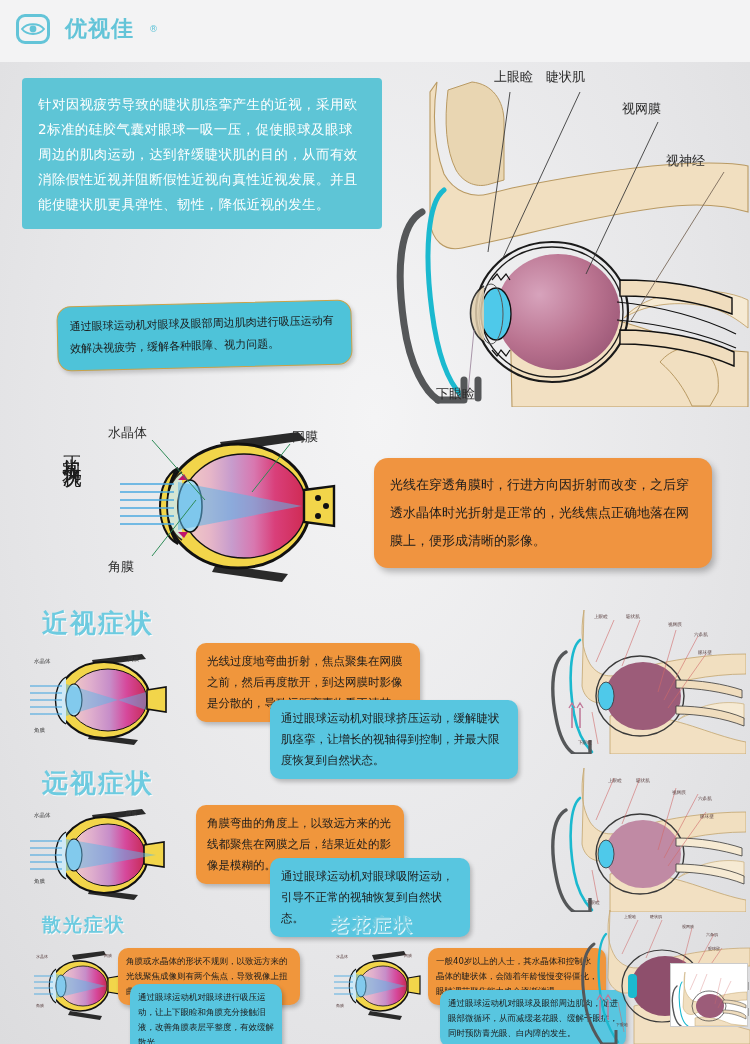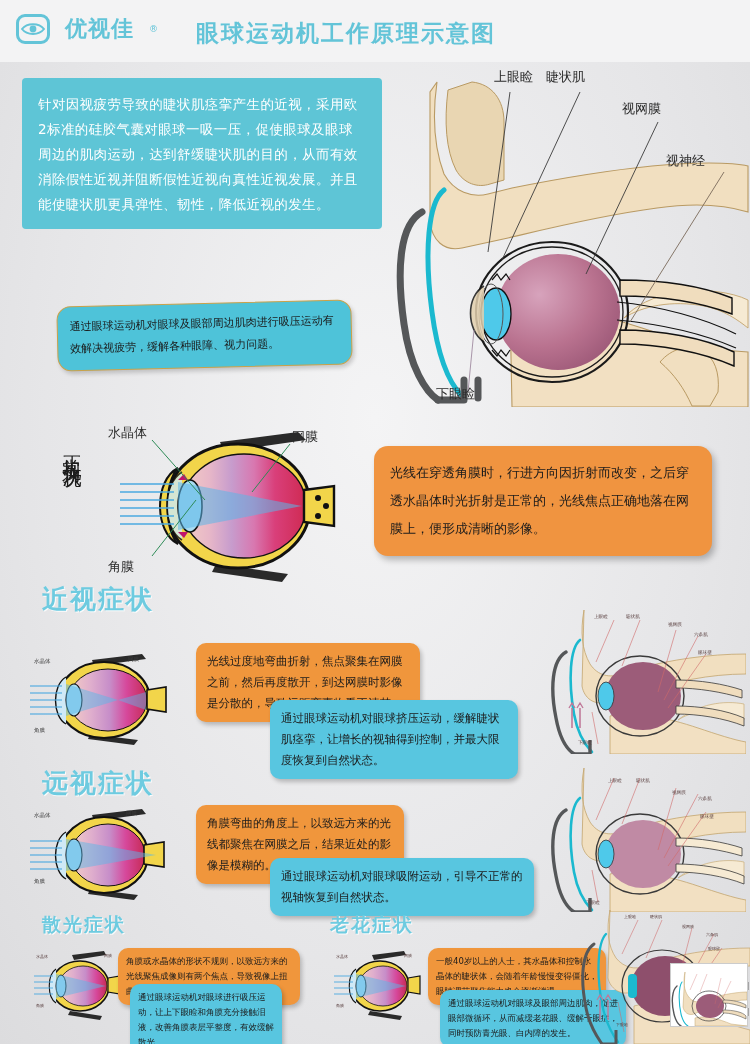--- a/index.html
+++ b/index.html
@@ -52,21 +52,21 @@
   .callout{
     border-radius:10px;box-sizing:border-box;
     font-size:11.5px;line-height:21px;color:#1b1b1b;
     box-shadow:2px 3px 4px rgba(0,0,0,.22);
     padding:8px 11px;
   }
   .callout.orange{background:#f0963c;}
   .callout.teal{background:#58c6e0;}
 
   .big-orange{
-    left:374px;top:446px;width:338px;
+    left:374px;top:458px;width:338px;
     background:#f09440;border-radius:14px;
     padding:13px 16px;box-sizing:border-box;
     font-size:13px;line-height:28px;color:#1b1b1b;
     box-shadow:3px 4px 6px rgba(0,0,0,.25);
   }
 
   
   .sec-title{font-size:26px;font-weight:bold;color:#6ecbe0;letter-spacing:2px;
       text-shadow:1px 1px 0 rgba(255,255,255,.85);}
   .sec-title.small{font-size:19px;}
@@ -98,21 +98,20 @@
     <span class="logo-mark">
       <svg width="24" height="14" viewBox="0 0 24 14">
         <path d="M1 7 C6 0.5 18 0.5 23 7 C18 13.5 6 13.5 1 7 Z" fill="none" stroke="#63c4d8" stroke-width="2"></path>
         <circle cx="12" cy="7" r="3.4" fill="#63c4d8"></circle>
       </svg>
     </span>
     <span class="logo-text">优视佳</span>
     <span class="logo-r">®</span>
   </div>
 
-  <div class="abs main-title">眼球运动机工作原理示意图</div>
 
   <div class="abs intro">针对因视疲劳导致的睫状肌痉挛产生的近视，采用欧2标准的硅胶气囊对眼球一吸一压，促使眼球及眼球周边的肌肉运动，达到舒缓睫状肌的目的，从而有效消除假性近视并阻断假性近视向真性近视发展。并且能使睫状肌更具弹性、韧性，降低近视的发生。</div>
 
   <div class="abs" style="left:392px;top:62px;width:358px;height:345px;">
     <svg width="358" height="345" viewBox="0 0 358 345">
 
       <path d="M45 20 C40 55 42 85 52 112 C62 130 80 136 96 132 L120 126 C150 120 200 110 260 104 C300 100 340 100 356 104 L356 150 C330 142 300 141 265 146 C205 154 150 168 116 176 L70 186 C52 190 40 178 38 160 L38 30 Z" fill="#f1dfc0" stroke="#b99a63" stroke-width="1.1"></path>
       <path d="M56 28 C52 60 54 88 64 108 C72 122 86 126 98 122 L112 118 L112 60 C112 38 100 22 80 20 Z" fill="#e9d6b2" stroke="#b99a63" stroke-width="1"></path>
 
       <path d="M118 245 C150 238 200 250 250 266 C286 278 318 288 356 290 L356 345 L120 345 Z" fill="#f2e0c2" stroke="#b99a63" stroke-width="1.1"></path>
@@ -217,21 +216,21 @@
   <div class="abs" style="left:0;top:0;width:750px;height:1044px;pointer-events:none;">
     <svg width="750" height="1044">
       <line x1="152" y1="440" x2="205" y2="500" stroke="#2e8b57" stroke-width="1"></line>
       <line x1="290" y1="444" x2="252" y2="492" stroke="#2e8b57" stroke-width="1"></line>
       <line x1="152" y1="556" x2="196" y2="500" stroke="#2e8b57" stroke-width="1"></line>
     </svg>
   </div>
 
   <div class="abs big-orange">光线在穿透角膜时，行进方向因折射而改变，之后穿透水晶体时光折射是正常的，光线焦点正确地落在网膜上，便形成清晰的影像。</div>
 
-  <div class="abs sec-title" style="left:42px;top:582px;">近视症状</div>
+  <div class="abs sec-title" style="left:42px;top:606px;">近视症状</div>
 
   <div class="abs" style="left:30px;top:650px;width:150px;height:95px;">
     <svg width="150" height="95" viewBox="0 0 150 95">
       <defs>
         <linearGradient id="mg" x1="0" y1="0" x2="1" y2="0">
           <stop offset="0%" stop-color="#f4cdc4"></stop>
             <stop offset="28%" stop-color="#dfaecd"></stop>
           <stop offset="52%" stop-color="#c78ec9"></stop>
             <stop offset="74%" stop-color="#d6489b"></stop>
           <stop offset="100%" stop-color="#c72a55"></stop>
@@ -322,21 +321,21 @@
         <line x1="0" y1="64" x2="32" y2="64"></line>
       </g>
       <path d="M36 34 L126 50 L36 66 Z" fill="#5bb7e8" opacity=".5"></path>
     </svg>
   </div>
   <div class="abs tag tiny" style="left:34px;top:812px;">水晶体</div>
   <div class="abs tag tiny" style="left:126px;top:810px;">网膜</div>
   <div class="abs tag tiny" style="left:34px;top:878px;">角膜</div>
 
   <div class="abs callout orange" style="left:196px;top:805px;width:208px;">角膜弯曲的角度上，以致远方来的光线都聚焦在网膜之后，结果近处的影像是模糊的。</div>
-  <div class="abs callout teal" style="left:270px;top:858px;width:264px;">通过眼球运动机对眼球吸附运动，引导不正常的视轴恢复到自然状态。</div>
+  <div class="abs callout teal" style="left:270px;top:858px;width:200px;">通过眼球运动机对眼球吸附运动，引导不正常的视轴恢复到自然状态。</div>
 
   <div class="abs" style="left:548px;top:762px;width:198px;height:150px;">
     <svg width="198" height="150" viewBox="0 0 198 150">
       <path d="M36 6 C32 28 34 46 42 60 C50 72 62 74 72 70 L92 64 C122 56 160 50 198 50 L198 70 C162 70 124 78 96 88 L60 98 C46 102 36 94 34 82 Z" fill="#f1dfc0" stroke="#c3a46d" stroke-width=".8"></path>
       <path d="M62 112 C86 106 120 114 150 124 C168 130 186 136 198 138 L198 150 L62 150 Z" fill="#f2e0c2" stroke="#c3a46d" stroke-width=".8"></path>
       <path d="M130 116 C142 108 162 104 184 110 L196 116 L196 100 C176 96 150 100 130 116 Z" fill="#f6ead3" stroke="#c9ad7a" stroke-width=".7"></path>
       <ellipse cx="92" cy="92" rx="44" ry="40" fill="none" stroke="#3a3a3a" stroke-width="1.4"></ellipse>
       <ellipse cx="95" cy="92" rx="38" ry="34" fill="#c08aa4"></ellipse>
       <ellipse cx="58" cy="92" rx="8" ry="14" fill="#4ec9ea" stroke="#333" stroke-width=".8"></ellipse>
       <path d="M128 76 C152 76 176 80 194 86 L194 94 C174 88 150 84 128 84 Z" fill="#f6ead3" stroke="#3a3a3a" stroke-width=".8"></path>

